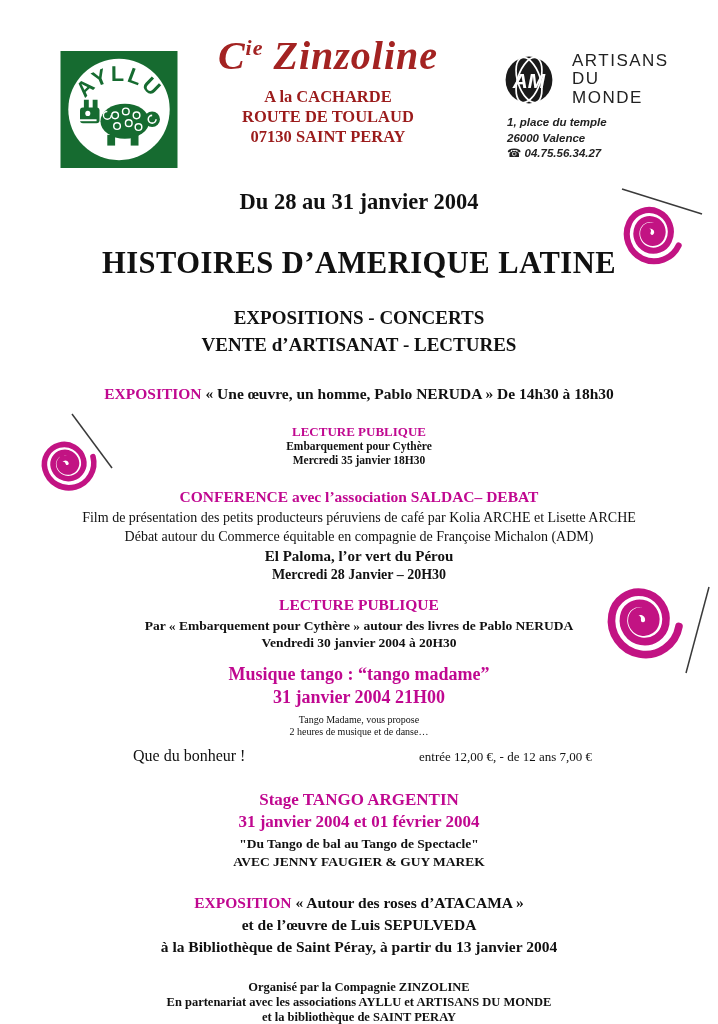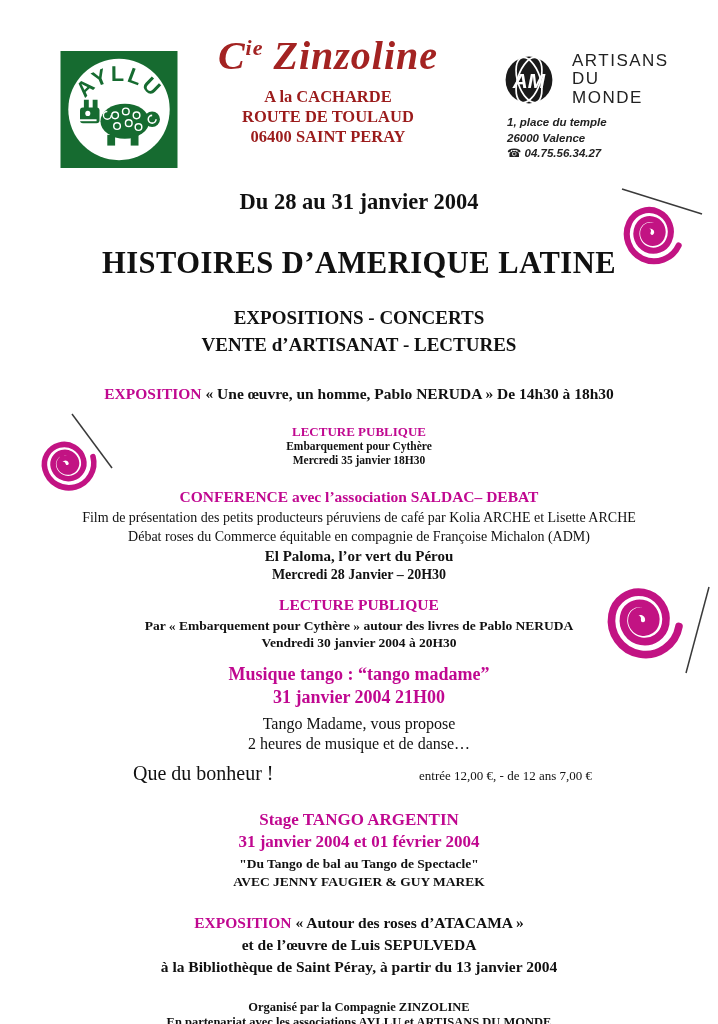--- a/index.html
+++ b/index.html
@@ -47,26 +47,26 @@
   .conf{margin-top:21px;}
   .conf-title{font-size:15.5px;font-weight:bold;color:#C00890;}
   .conf-body{font-size:14px;line-height:1.3;margin-top:3px;}
   .conf-bold1{font-size:15px;font-weight:bold;margin-top:2px;}
   .conf-bold2{font-size:14px;font-weight:bold;margin-top:2px;}
   .lecture2{margin-top:13px;}
   .lecture2 .lt{font-size:15.5px;font-weight:bold;color:#C00890;}
   .lecture2 .ll{font-size:13.5px;font-weight:bold;line-height:1.3;margin-top:3px;}
   .tango{margin-top:11px;}
   .tango-title{font-size:18px;font-weight:bold;color:#C00890;line-height:1.3;}
-  .tango-body{font-size:16px;line-height:1.25;margin-top:4px;}
+  .tango-body{font-size:10px;line-height:1.25;margin-top:4px;}
   .tango-row{
     display:flex;justify-content:space-between;align-items:baseline;
     padding-left:133px;padding-right:126px;margin-top:8px;
   }
-  .tango-left{font-size:20px;}
+  .tango-left{font-size:16px;}
   .tango-right{font-size:13px;font-weight:normal;}
   .stage{margin-top:24px;}
   .stage-title{font-size:17px;font-weight:bold;color:#C00890;line-height:1.32;}
   .stage-body{font-size:13.5px;font-weight:bold;line-height:1.3;margin-top:2px;}
   .expo2{margin-top:21px;font-size:15.5px;font-weight:bold;line-height:1.42;}
   .footer{margin-top:22px;font-size:12.5px;font-weight:bold;line-height:1.22;}
 </style>
 </head>
 <body>
 
@@ -100,21 +100,21 @@
       <circle cx="80" cy="78" r="3.4" fill="none" stroke="#ffffff" stroke-width="1.5"></circle>
       <path d="M 48 62 a 4 4 0 1 0 4 4" stroke="#ffffff" stroke-width="1.4" fill="none"></path>
     </g>
   </svg>
 
   <div class="company">
     <div class="company-name"><span>C</span><sup>ie</sup><span class="zname">Zinzoline</span></div>
     <div class="address">
       <div>A la CACHARDE</div>
       <div>ROUTE DE TOULAUD</div>
-      <div>06400 SAINT PERAY</div>
+      <div>07130 SAINT PERAY</div>
     </div>
   </div>
 
   <div class="adm">
     <div class="adm-top">
       <svg class="adm-logo" viewBox="0 0 60 60">
         <circle cx="30" cy="30" r="27" fill="#1a1a1a"></circle>
         <ellipse cx="30" cy="30" rx="13" ry="27" fill="none" stroke="#ffffff" stroke-width="2" transform="rotate(18 30 30)"></ellipse>
         <ellipse cx="30" cy="30" rx="13" ry="27" fill="none" stroke="#ffffff" stroke-width="2" transform="rotate(-18 30 30)"></ellipse>
         <text x="30" y="39" text-anchor="middle" font-family="Liberation Sans, DejaVu Sans, sans-serif" font-size="24" font-weight="bold" font-style="italic" fill="#ffffff">AM</text>
@@ -169,21 +169,21 @@
     <div class="lecture1">
       <div class="lt">LECTURE PUBLIQUE</div>
       <div class="ll">Embarquement pour Cythère</div>
       <div class="ll">Mercredi 35 janvier 18H30</div>
     </div>
 
     <div class="conf">
       <div class="conf-title">CONFERENCE avec l’association SALDAC– DEBAT</div>
       <div class="conf-body">
         <div>Film de présentation des petits producteurs péruviens de café par Kolia ARCHE et Lisette ARCHE</div>
-        <div>Débat roses du Commerce équitable en compagnie de Françoise Michalon (ADM)</div>
+        <div>Débat autour du Commerce équitable en compagnie de Françoise Michalon (ADM)</div>
       </div>
       <div class="conf-bold1">El Paloma, l’or vert du Pérou</div>
       <div class="conf-bold2">Mercredi 28 Janvier – 20H30</div>
     </div>
 
     <div class="lecture2">
       <div class="lt">LECTURE PUBLIQUE</div>
       <div class="ll">
         <div>Par « Embarquement pour Cythère » autour des livres de Pablo NERUDA</div>
         <div>Vendredi 30 janvier 2004 à 20H30</div>

